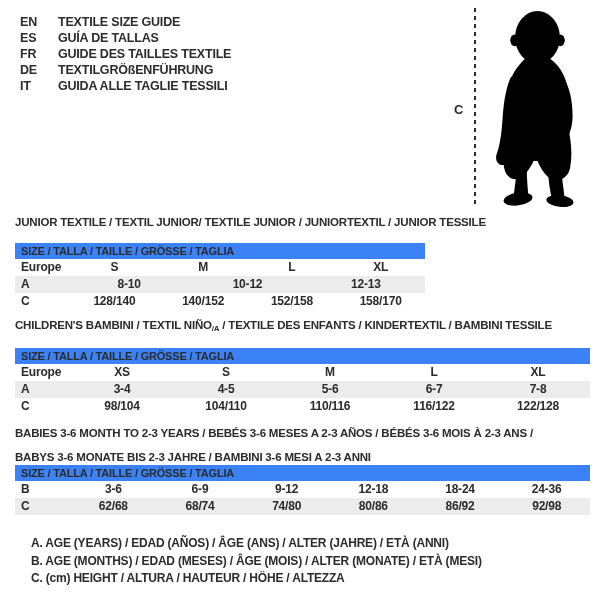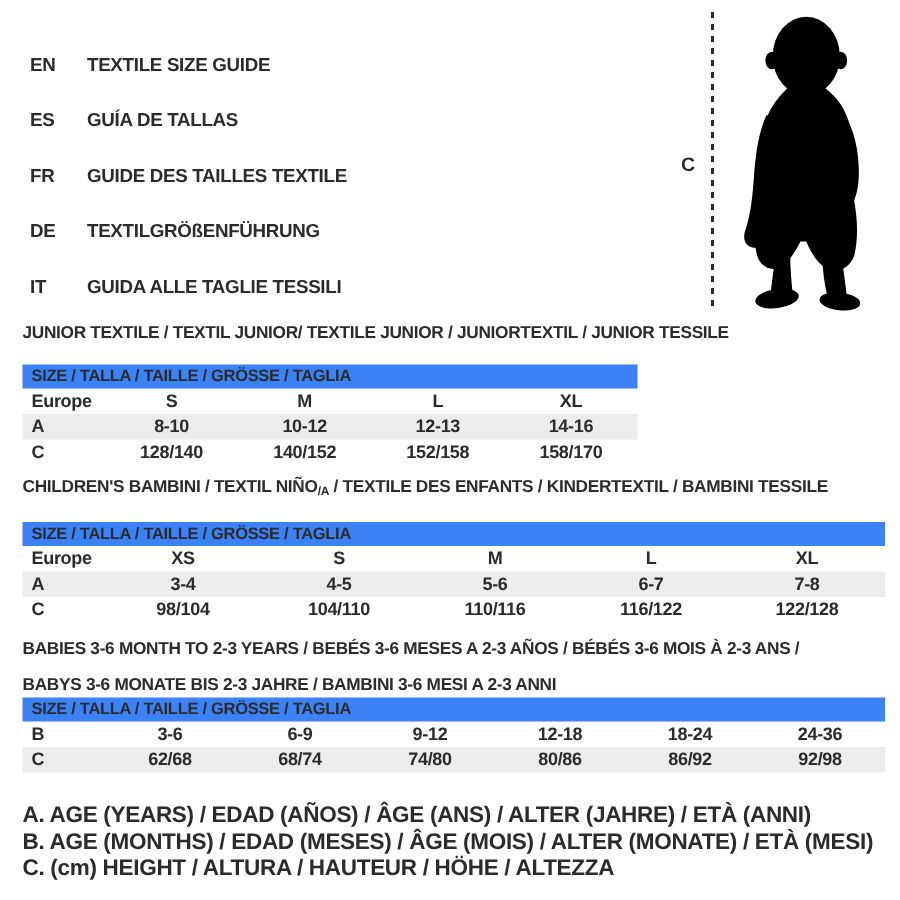--- a/index.html
+++ b/index.html
@@ -4,21 +4,21 @@
 <style>
   html,body{margin:0;padding:0;}
   body{
     width:600px;height:600px;background:#ffffff;position:relative;overflow:hidden;
     font-family:"Liberation Sans","DejaVu Sans",sans-serif;
     color:#2b2b2b;font-weight:bold;letter-spacing:-0.2px;
   }
 
   
   .lang-block{position:absolute;left:20px;top:14px;font-size:12.5px;line-height:16px;}
-  .lang-line{display:flex;margin-top:21px;}
+  .lang-line{display:flex;}
   .lang-code{width:38px;flex:0 0 38px;}
 
   
   .figure{position:absolute;left:446px;top:6px;width:154px;height:204px;}
   .figure-label{position:absolute;left:8px;top:96px;font-size:13px;}
   .dashed-line{
     position:absolute;left:28px;top:2px;width:2px;height:200px;
     background:repeating-linear-gradient(to bottom,#2b2b2b 0 4px,transparent 4px 8px);
   }
   .figure svg{position:absolute;left:36px;top:2px;}
@@ -29,21 +29,21 @@
 
   
   .size-table{position:absolute;left:15px;}
   .t-head{background:#3b82f6;height:16px;line-height:16px;font-size:11px;padding-left:6px;}
   .t-row{display:flex;height:17px;line-height:17px;font-size:12px;justify-content:center;}
   .t-row.alt{background:#ececec;}
   .t-row .lbl{flex:0 0 49px;padding-left:6px;}
   .t-row .cell{flex:1;text-align:center;}
 
   
-  .legend{position:absolute;left:15px;top:535px;font-size:15px;line-height:17.5px;}
+  .legend{position:absolute;left:31px;top:535px;font-size:12px;line-height:17.5px;}
 </style>
 </head>
 <body>
 
 <div class="lang-block">
   <div class="lang-line">
     <span class="lang-code">EN</span>
     <span class="lang-title">TEXTILE SIZE GUIDE</span>
   </div>
   <div class="lang-line">
@@ -92,21 +92,20 @@
     <span class="cell">S</span>
     <span class="cell">M</span>
     <span class="cell">L</span>
     <span class="cell">XL</span>
   </div>
   <div class="t-row alt">
     <span class="lbl">A</span>
     <span class="cell">8-10</span>
     <span class="cell">10-12</span>
     <span class="cell">12-13</span>
-    <span class="cell">14-16</span>
   </div>
   <div class="t-row">
     <span class="lbl">C</span>
     <span class="cell">128/140</span>
     <span class="cell">140/152</span>
     <span class="cell">152/158</span>
     <span class="cell">158/170</span>
   </div>
 </div>
 

